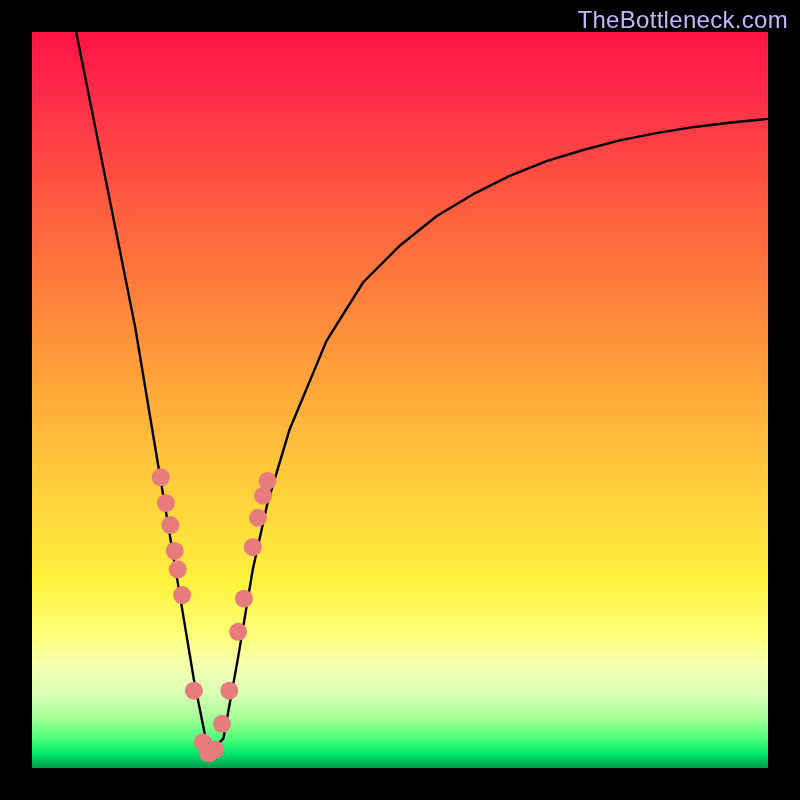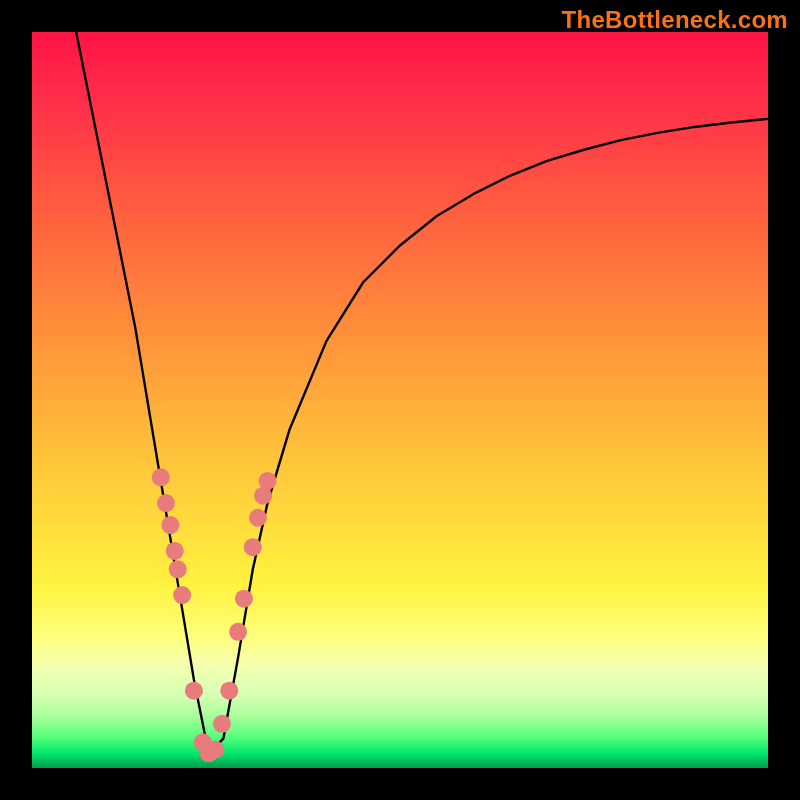--- a/index.html
+++ b/index.html
@@ -39,22 +39,22 @@
       #4fff7a 96%,
       #00e86b 98%,
       #009c4a 100%
     );
   }
   .watermark {
     position: absolute;
     top: 6px;
     right: 12px;
     font-size: 24px;
-    font-weight: 700;
-    color: #f97316;
+    font-weight: 400;
+    color: #c4b5fd;
     letter-spacing: 0.3px;
     z-index: 5;
     user-select: none;
   }
   svg.curve {
     position: absolute;
     left: 0;
     top: 0;
     width: 736px;
     height: 736px;

